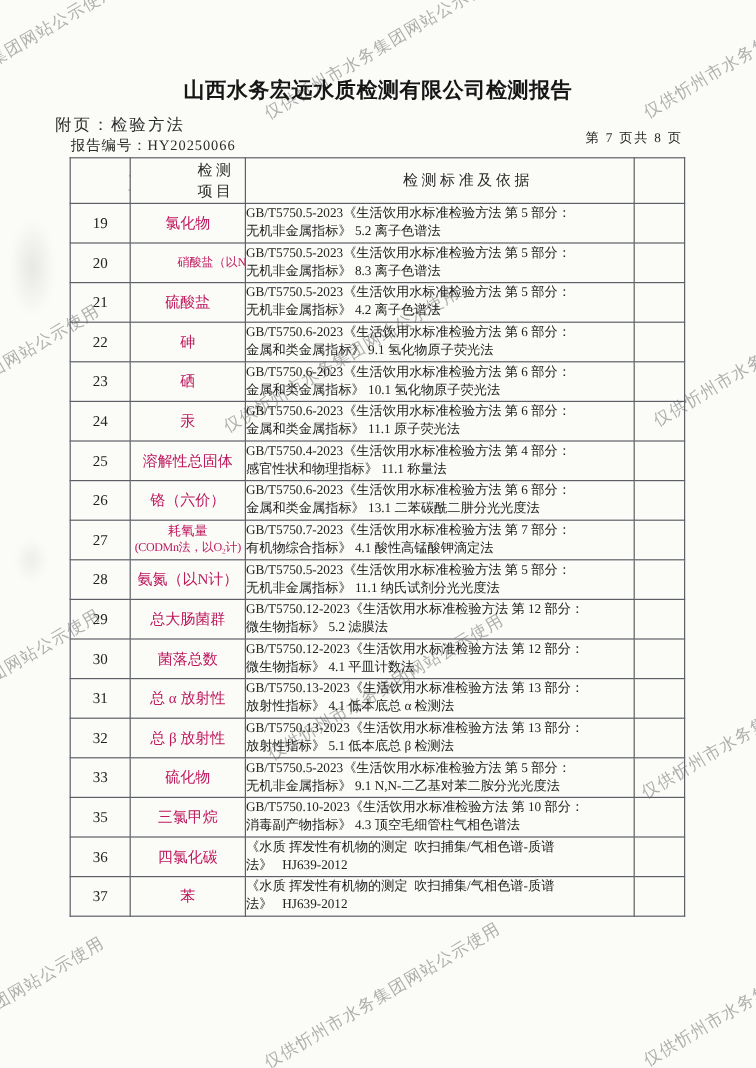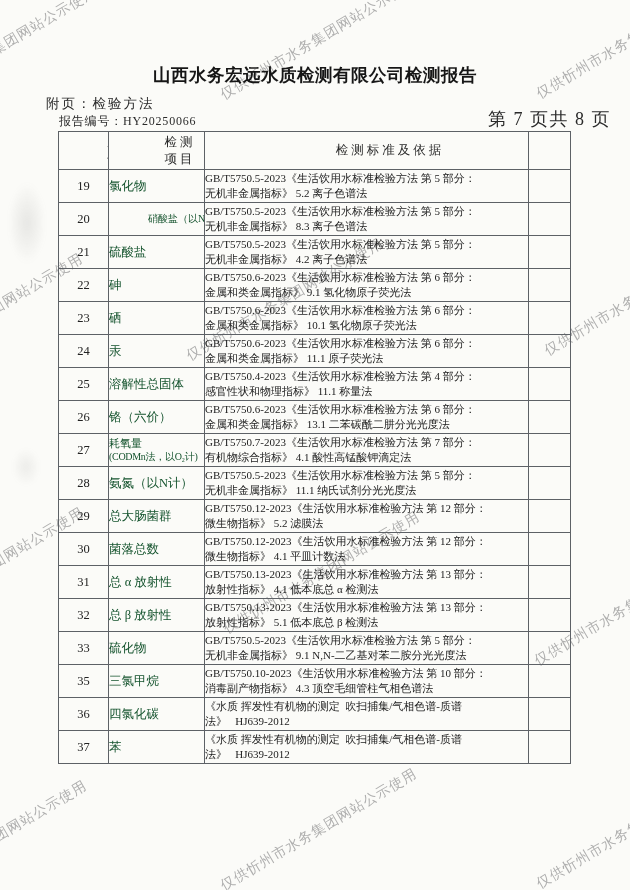--- a/index.html
+++ b/index.html
@@ -22,34 +22,34 @@
   .smudge2 { left:12px; top:448px; width:28px; height:38px;
     background:radial-gradient(ellipse at center, rgba(110,110,110,.10), rgba(110,110,110,0) 70%); }
   
   .content { position:absolute; inset:0; z-index:2; }
   .title {
     position:absolute; top:63px; left:0; width:100%; text-align:center;
     font-size:17.5px; font-weight:700; letter-spacing:.5px; color:#161616;
   }
   .attach { position:absolute; top:95px; left:46px; font-size:13.5px; letter-spacing:2px; color:#2a2a2a; }
   .report-no { position:absolute; top:113px; left:59px; font-size:12px; letter-spacing:.8px; color:#2a2a2a; }
-  .page-ind { position:absolute; top:107px; left:488px; font-size:18px; letter-spacing:1.5px; color:#2a2a2a;text-align:right; }
+  .page-ind { position:absolute; top:107px; left:488px; font-size:11px; letter-spacing:1.5px; color:#2a2a2a;text-align:right; }
   
   table.doc {
     position:absolute; top:131px; left:58px; width:512px;
     border-collapse:collapse; table-layout:fixed;
   }
   table.doc th, table.doc td { border:1px solid #5d6166; overflow:hidden; }
   table.doc th {
     height:35px; font-weight:400; font-size:12.5px; letter-spacing:3px;
     text-align:center; color:#2a2a2a;padding-left:48px;
   }
   table.doc td { height:32px; padding:0; }
   .cell-no { text-align:center; font-size:12.5px; color:#222; }
-  .cell-item { text-align:left; font-size:12.5px; color:#14532d; white-space:nowrap; }
+  .cell-item { text-align:center; font-size:12.5px; color:#be185d; white-space:nowrap; }
   .cell-item.small { font-size:10px;padding-left:39px; }
   .cell-item.two-line .item-line { font-size:11px; line-height:13px; }
   .cell-item.two-line .item-sub { font-size:10px; letter-spacing:-.3px; }
   .cell-standard {
     font-size:11px; line-height:14.6px; color:#222;
     padding:1px 3px 1px 6px; white-space:pre-wrap; text-align:left; vertical-align:middle;margin-top:48px;
   }
   .cell-remark { }
 </style>
 </head>

